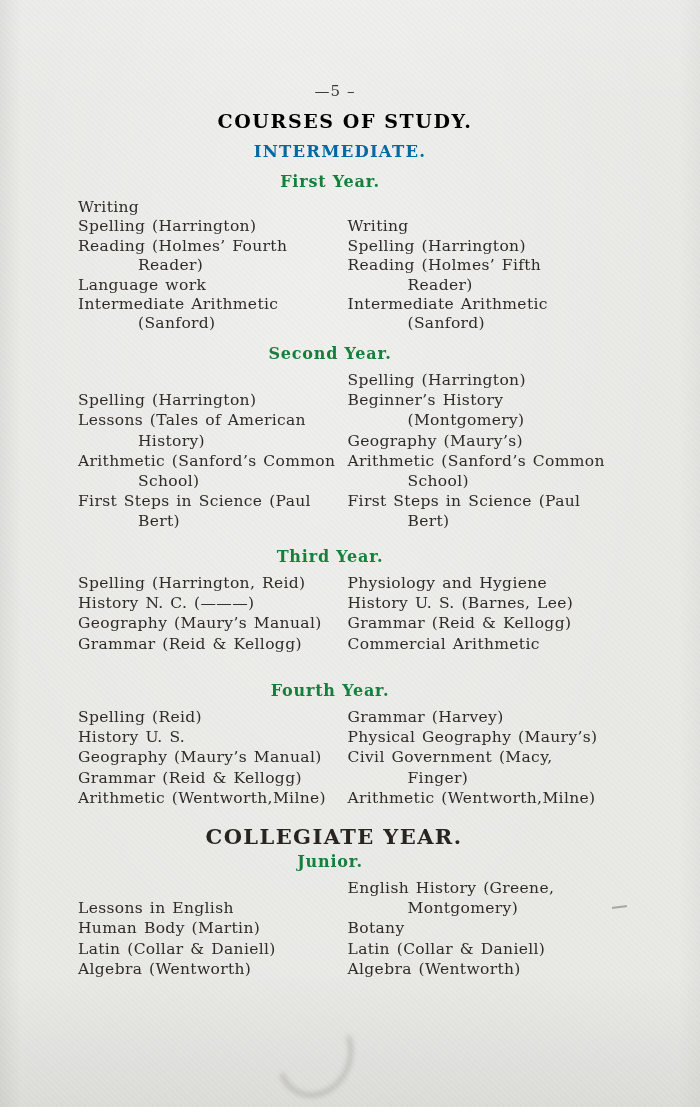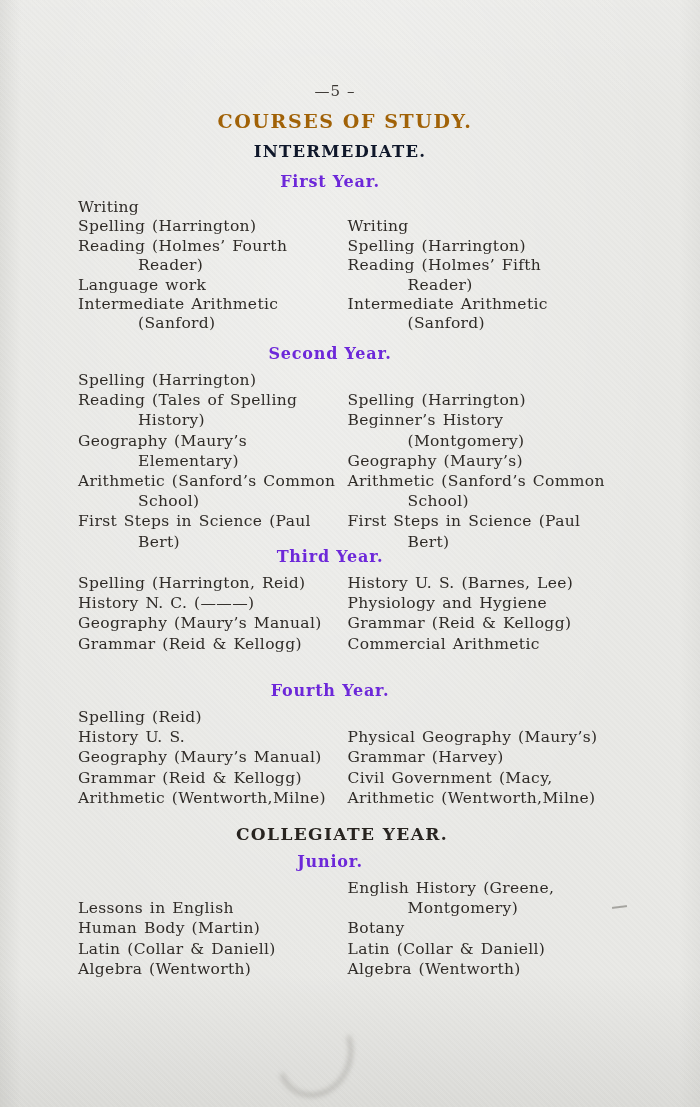--- a/index.html
+++ b/index.html
@@ -30,36 +30,36 @@
     letter-spacing: 1px;
     color: #3a3632;
   }
 
   .doc-title {
     top: 110px; left: 0; width: 690px;
     text-align: center;
     font-size: 19px;
     font-weight: bold;
     letter-spacing: 1.6px;
-    color: #a16207;
+    color: #000000;
   }
 
   .doc-subtitle {
     top: 142px; left: 0; width: 680px;
     text-align: center;
     font-size: 16.5px;
     font-weight: bold;
     letter-spacing: 1.2px;
-    color: #0f172a;
+    color: #0369a1;
   }
 
   .collegiate-heading {
-    top: 824px; left: 8px; width: 668px;
-    text-align: center;
-    font-size: 17px;
+    top: 824px; left: 0; width: 668px;
+    text-align: center;
+    font-size: 21px;
     font-weight: bold;
     letter-spacing: 1.4px;
     color: #282420;
   }
 
   .year-section {
     position: absolute;
     left: 60px;
     width: 584px;
   }
@@ -68,21 +68,21 @@
   .sec-2 { top: 547px; }
   .sec-3 { top: 681px; }
   .sec-4 { top: 852px; }
 
   .year-heading {
     width: 540px;
     text-align: center;
     font-size: 16px;
     font-weight: bold;
     letter-spacing: 0.8px;
-    color: #6d28d9;
+    color: #15803d;
     margin: 0 0 6px 0;
     line-height: 20px;
   }
 
   .columns {
     display: flex;
     align-items: flex-end;
   }
   .col-left {
     width: 270px;
@@ -182,26 +182,22 @@
   </section>
 
   <section class="year-section sec-1">
     <h3 class="year-heading">Second Year.</h3>
     <div class="columns">
       <div class="col-left">
           <div class="course">
             <span class="line">Spelling (Harrington)</span>
           </div>
           <div class="course">
-            <span class="line">Reading (Tales of Spelling</span>
+            <span class="line">Lessons (Tales of American</span>
             <span class="line cont">History)</span>
-          </div>
-          <div class="course">
-            <span class="line">Geography (Maury’s</span>
-            <span class="line cont">Elementary)</span>
           </div>
           <div class="course">
             <span class="line">Arithmetic (Sanford’s Common</span>
             <span class="line cont">School)</span>
           </div>
           <div class="course">
             <span class="line">First Steps in Science (Paul</span>
             <span class="line cont">Bert)</span>
           </div>
         </div>
@@ -242,24 +238,24 @@
           <div class="course">
             <span class="line">Geography (Maury’s Manual)</span>
           </div>
           <div class="course">
             <span class="line">Grammar (Reid &amp; Kellogg)</span>
           </div>
         </div>
       <div class="column-divider"></div>
       <div class="col-right">
           <div class="course">
+            <span class="line">Physiology and Hygiene</span>
+          </div>
+          <div class="course">
             <span class="line">History U. S. (Barnes, Lee)</span>
-          </div>
-          <div class="course">
-            <span class="line">Physiology and Hygiene</span>
           </div>
           <div class="course">
             <span class="line">Grammar (Reid &amp; Kellogg)</span>
           </div>
           <div class="course">
             <span class="line">Commercial Arithmetic</span>
           </div>
         </div>
     </div>
   </section>
@@ -280,27 +276,28 @@
           <div class="course">
             <span class="line">Grammar (Reid &amp; Kellogg)</span>
           </div>
           <div class="course">
             <span class="line">Arithmetic (Wentworth,Milne)</span>
           </div>
         </div>
       <div class="column-divider"></div>
       <div class="col-right">
           <div class="course">
+            <span class="line">Grammar (Harvey)</span>
+          </div>
+          <div class="course">
             <span class="line">Physical Geography (Maury’s)</span>
           </div>
           <div class="course">
-            <span class="line">Grammar (Harvey)</span>
-          </div>
-          <div class="course">
             <span class="line">Civil Government (Macy,</span>
+            <span class="line cont">Finger)</span>
           </div>
           <div class="course">
             <span class="line">Arithmetic (Wentworth,Milne)</span>
           </div>
         </div>
     </div>
   </section>
 
   <section class="year-section sec-4">
     <h3 class="year-heading">Junior.</h3>

